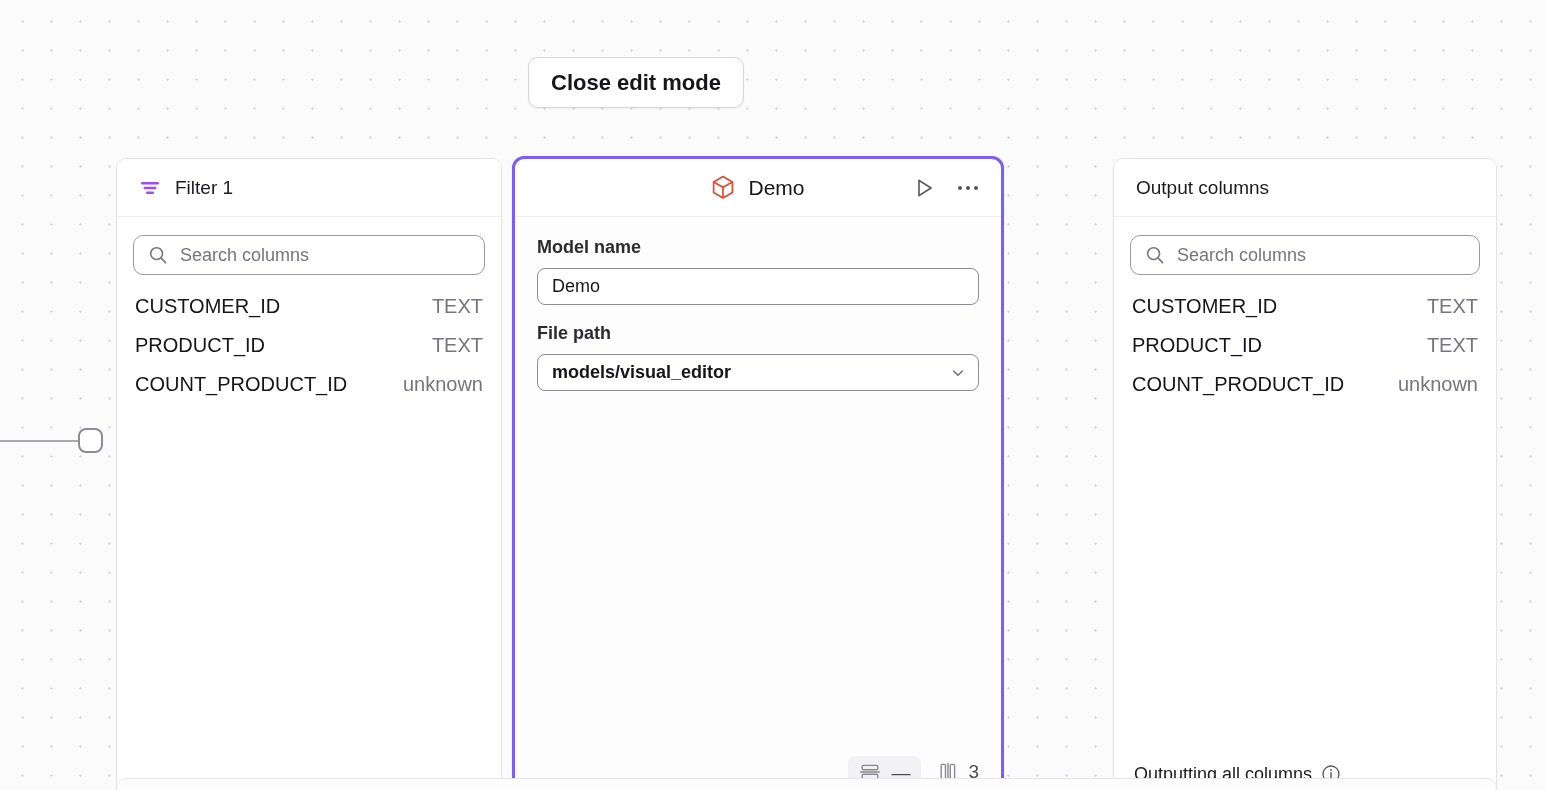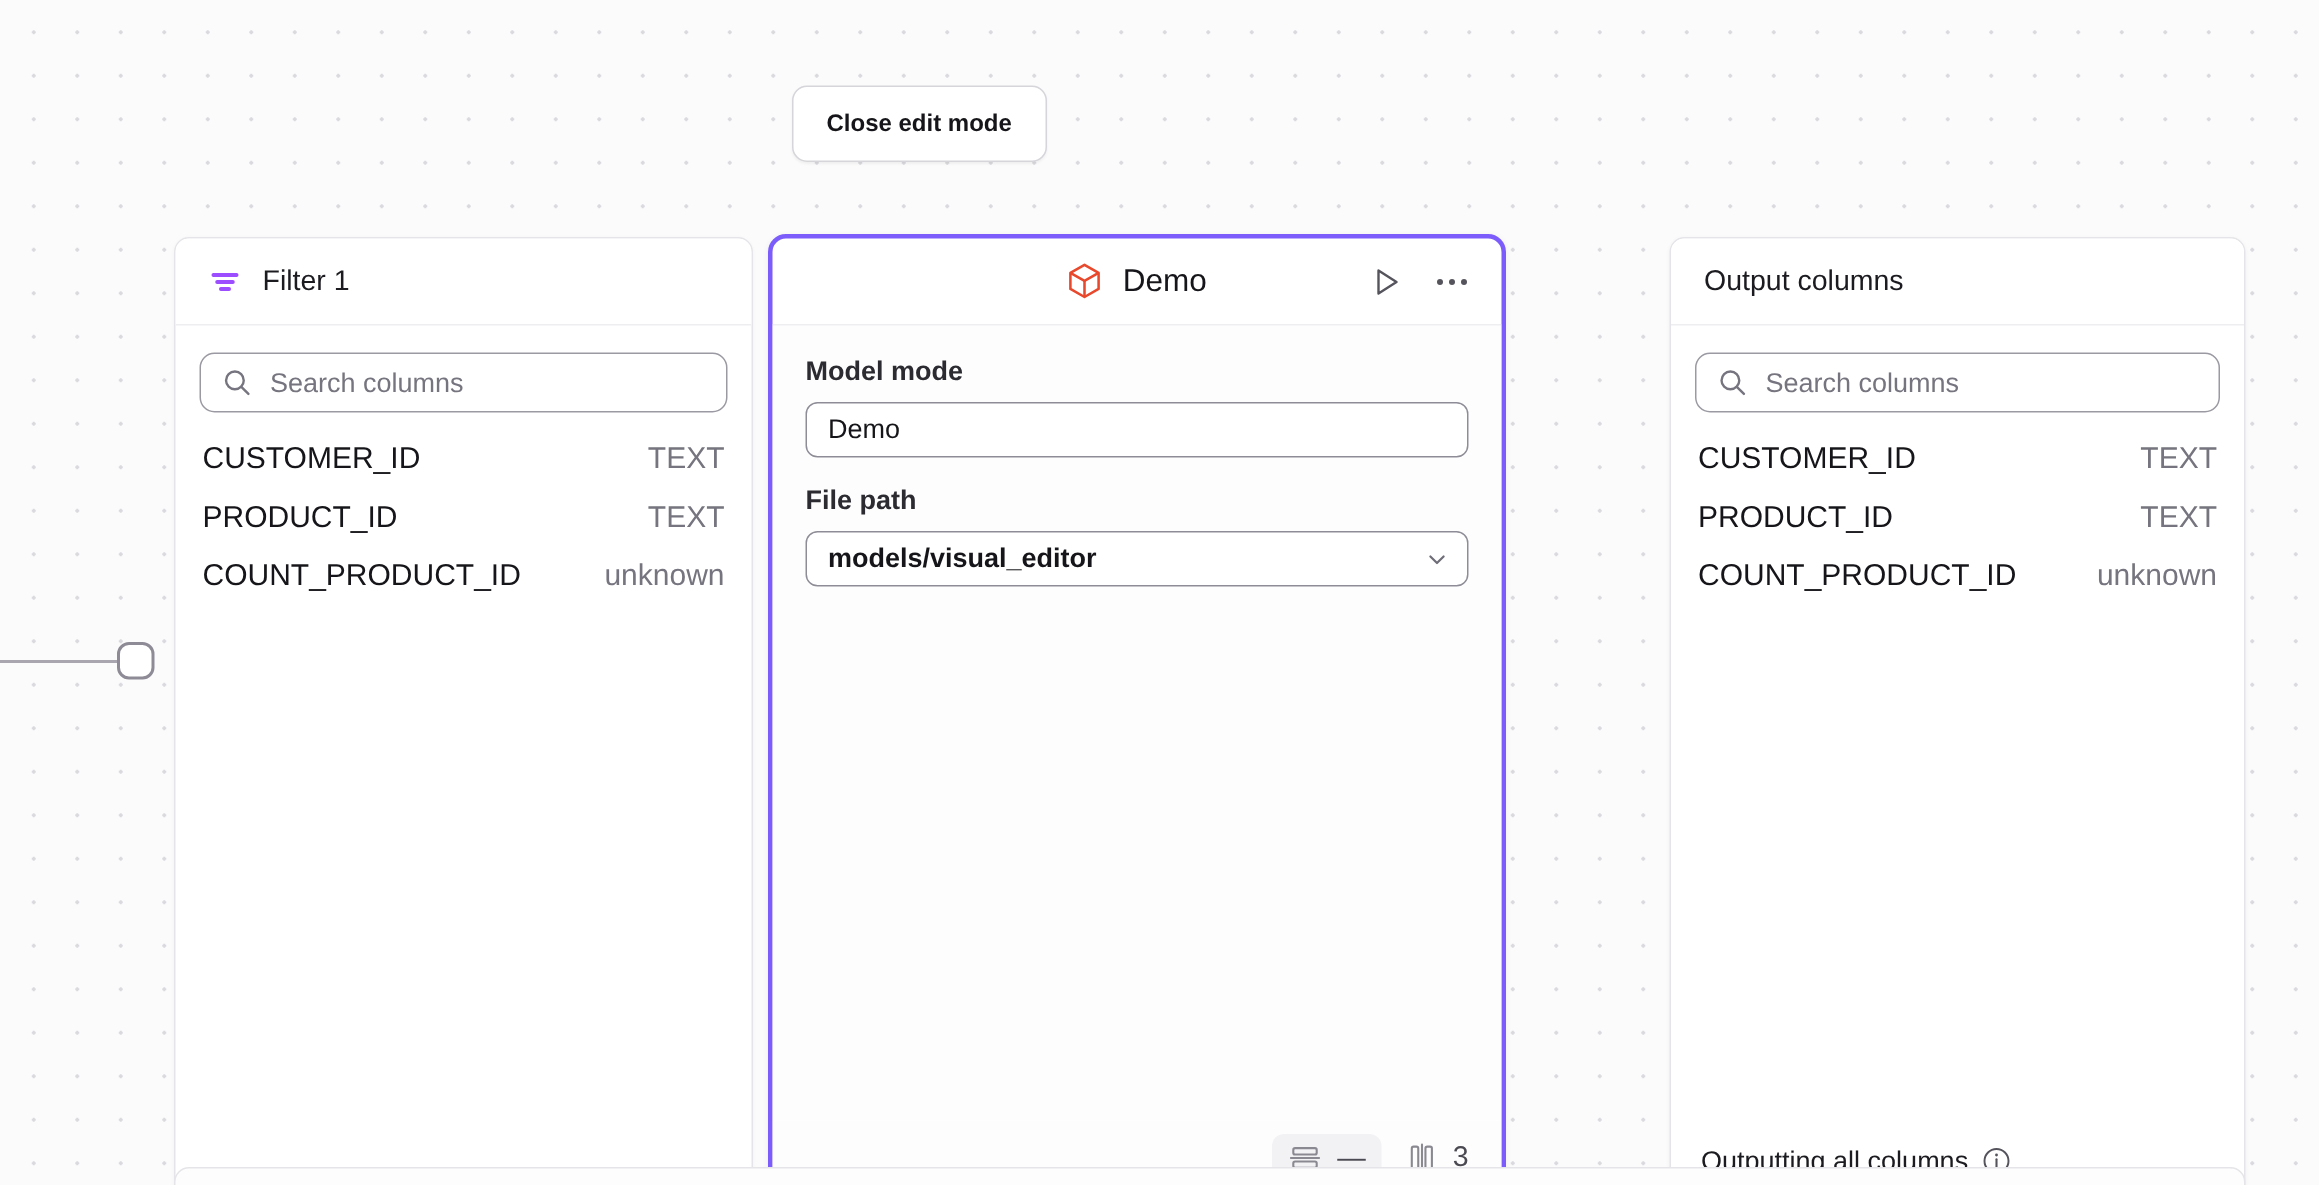--- a/index.html
+++ b/index.html
@@ -53,21 +53,21 @@
     left: 528px;
     top: 57px;
     height: 51px;
     padding: 0 22px;
     display: flex;
     align-items: center;
     justify-content: center;
     background: #ffffff;
     border: 1px solid #d5d5da;
     border-radius: 10px;
-    font-size: 16px;
+    font-size: 22px;
     font-weight: bold;
     color: #16161a;
     cursor: pointer;
     box-shadow: 0 1px 2px rgba(16,16,26,.05);
   }
 
   
   .panel {
     position: absolute;
     background: #ffffff;
@@ -346,21 +346,21 @@
       <div class="hdr-btn" id="kebab">
         <i></i>
         <i></i>
         <i></i>
       </div>
     </div>
   </div>
 
   <div id="model-body">
 
-    <div class="field-label">Model mode</div>
+    <div class="field-label">Model name</div>
     <div class="field-input" id="field-model-name">
       <span>Demo</span>
     </div>
 
     <div class="field-label">File path</div>
     <div class="field-select">
       <span>models/visual_editor</span>
       <svg width="16" height="16" viewBox="0 0 16 16">
         <path d="M3.6 6 L8 10.3 L12.4 6" fill="none" stroke="#6f6e78" stroke-width="1.5" stroke-linecap="round" stroke-linejoin="round"></path>
       </svg>

